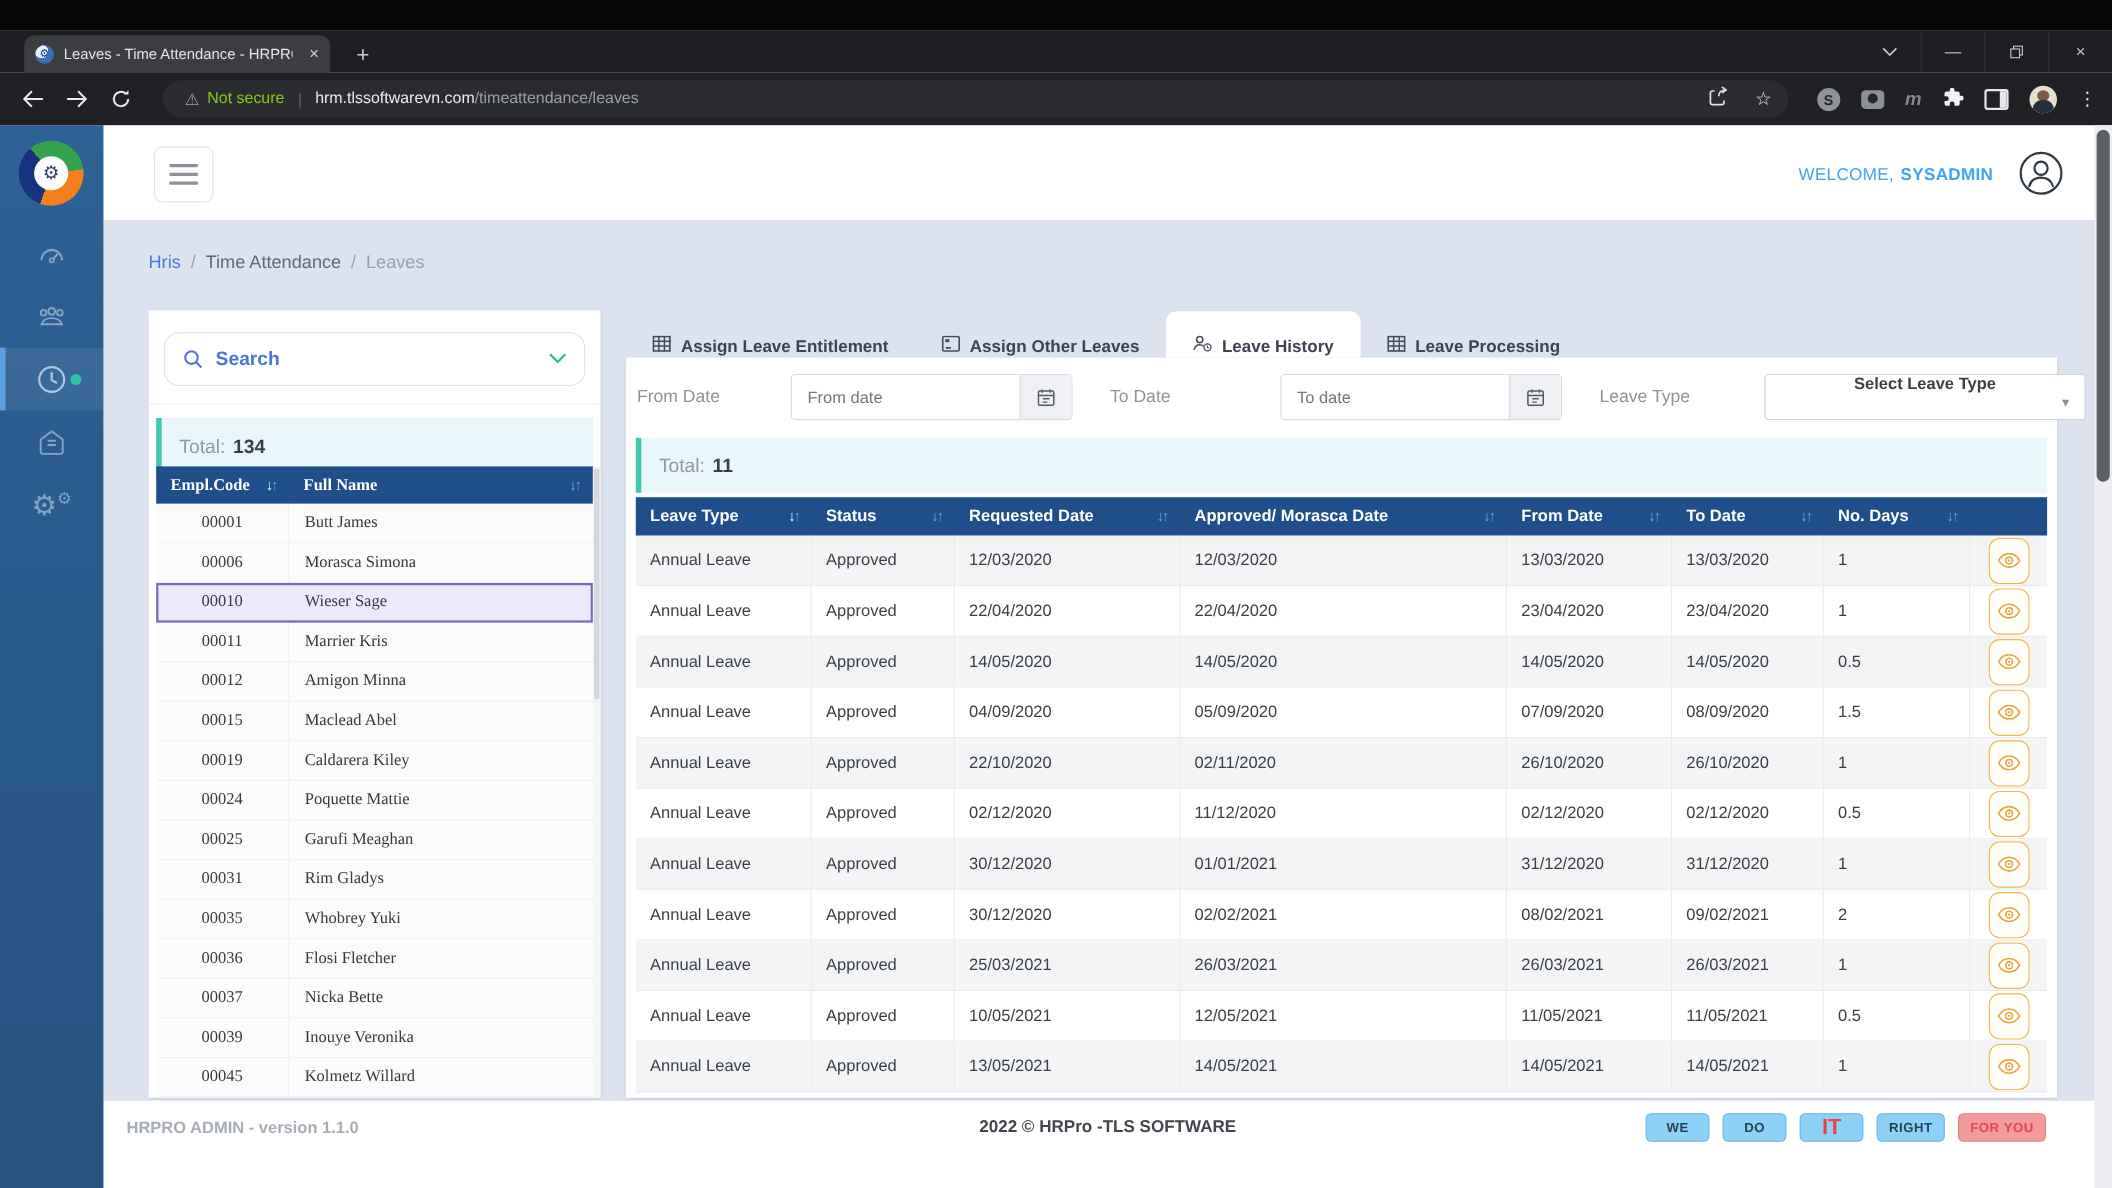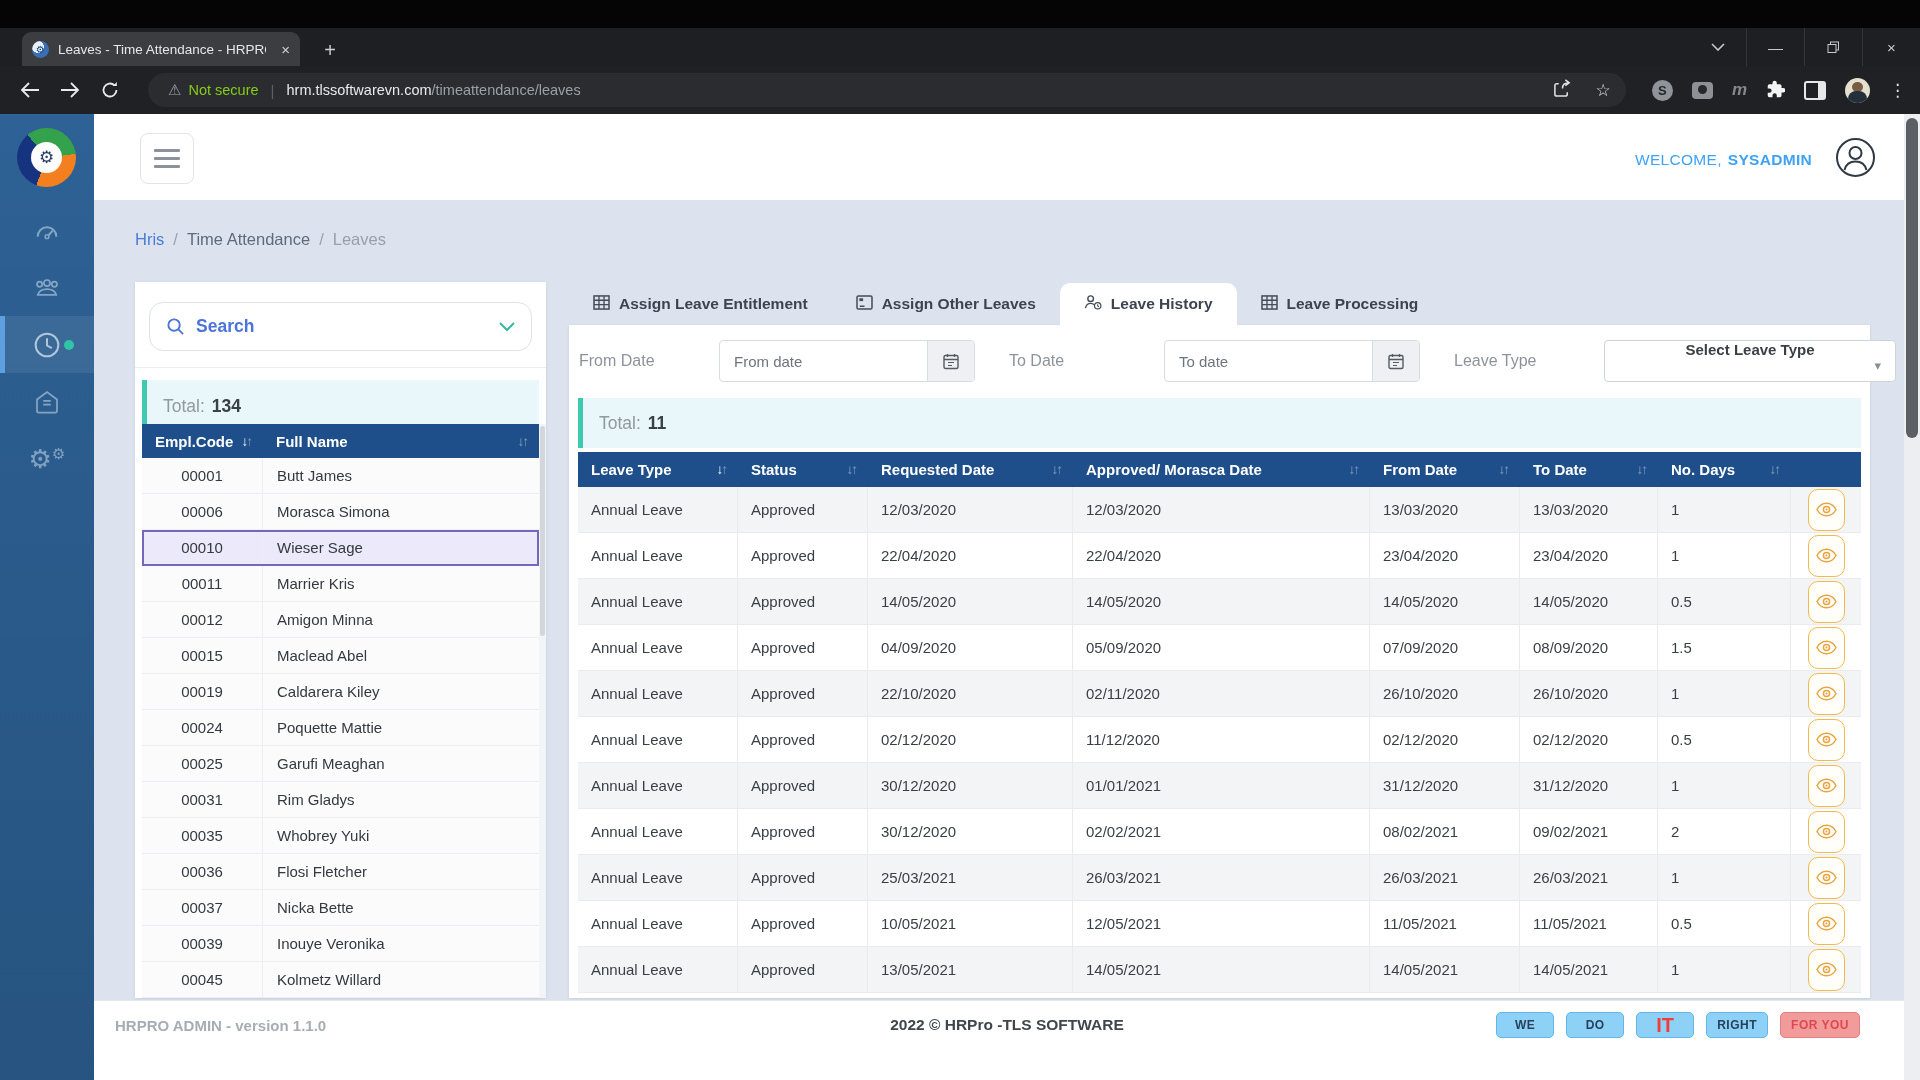--- a/index.html
+++ b/index.html
@@ -81,30 +81,30 @@
   .total-strip{box-sizing:border-box;background:#e9f6fa;border-left:5px solid #41c8b0;
     display:flex;align-items:center;padding-left:16px;font-size:17.5px;color:#9199a1;}
   .total-strip b{color:#3a4047;margin-left:7px;font-weight:700;}
   .emp-total{position:absolute;left:7px;top:98px;width:397px;height:52px;}
   .tbl-head{display:grid;background:#1e4f8a;color:#fff;font-weight:700;font-size:15px;}
   .tbl-head .hcell{display:flex;align-items:center;padding:0 10px 0 13px;box-sizing:border-box;}
   .sort{margin-left:auto;font-size:13.5px;white-space:nowrap;}
   .sort .dn{opacity:.95;}
   .sort .up{opacity:.40;margin-left:-2px;}
   .sort.dim .dn{opacity:.45;}
-  .emp-table{position:absolute;left:7px;top:142px;width:397px;}
+  .emp-table{position:absolute;left:7px;top:142px;width:397px;font-family:Liberation Serif, serif;}
   .emp-table .tbl-head{grid-template-columns:121px 276px;height:34px;}
   .emp-row{display:grid;grid-template-columns:121px 276px;height:36px;background:#fbfbfc;
     border-bottom:1px solid #eceef1;box-sizing:border-box;font-size:15px;color:#35393f;}
   .emp-row .code{display:flex;align-items:center;justify-content:center;border-right:1px solid #eceef1;}
   .emp-row .name{display:flex;align-items:center;padding-left:14px;}
   .emp-row.selected{background:#eceafa;outline:2px solid #7568b8;outline-offset:-2px;}
   
   .tabs{position:absolute;left:569px;top:283px;height:42px;display:flex;align-items:flex-end;z-index:1;}
-  .ltab{height:42px;display:flex;align-items:center;gap:9px;padding:0 24px;font-size:15.5px;font-weight:600;
+  .ltab{height:42px;display:flex;align-items:flex-end;gap:9px;padding:0 24px;font-size:15.5px;font-weight:600;
     color:#3d4450;border-radius:10px 10px 0 0;}
   .ltab.active{background:#fff;}
   .ltab svg{flex:0 0 auto;}
   
   .main-card{position:absolute;left:569px;top:325px;width:1301px;height:673px;background:#fff;
     box-shadow:0 1px 3px rgba(40,60,90,.12);}
   .flt-label{position:absolute;top:15px;height:42px;display:flex;align-items:center;font-size:16px;color:#8d939c;}
   .date-input{position:absolute;top:15px;height:42px;border:1px solid #d8dce2;border-radius:4px;box-sizing:border-box;
     display:flex;background:#fff;overflow:hidden;}
   .date-input input{border:0;outline:0;flex:1;padding:0 14px;font-size:15px;color:#444;

